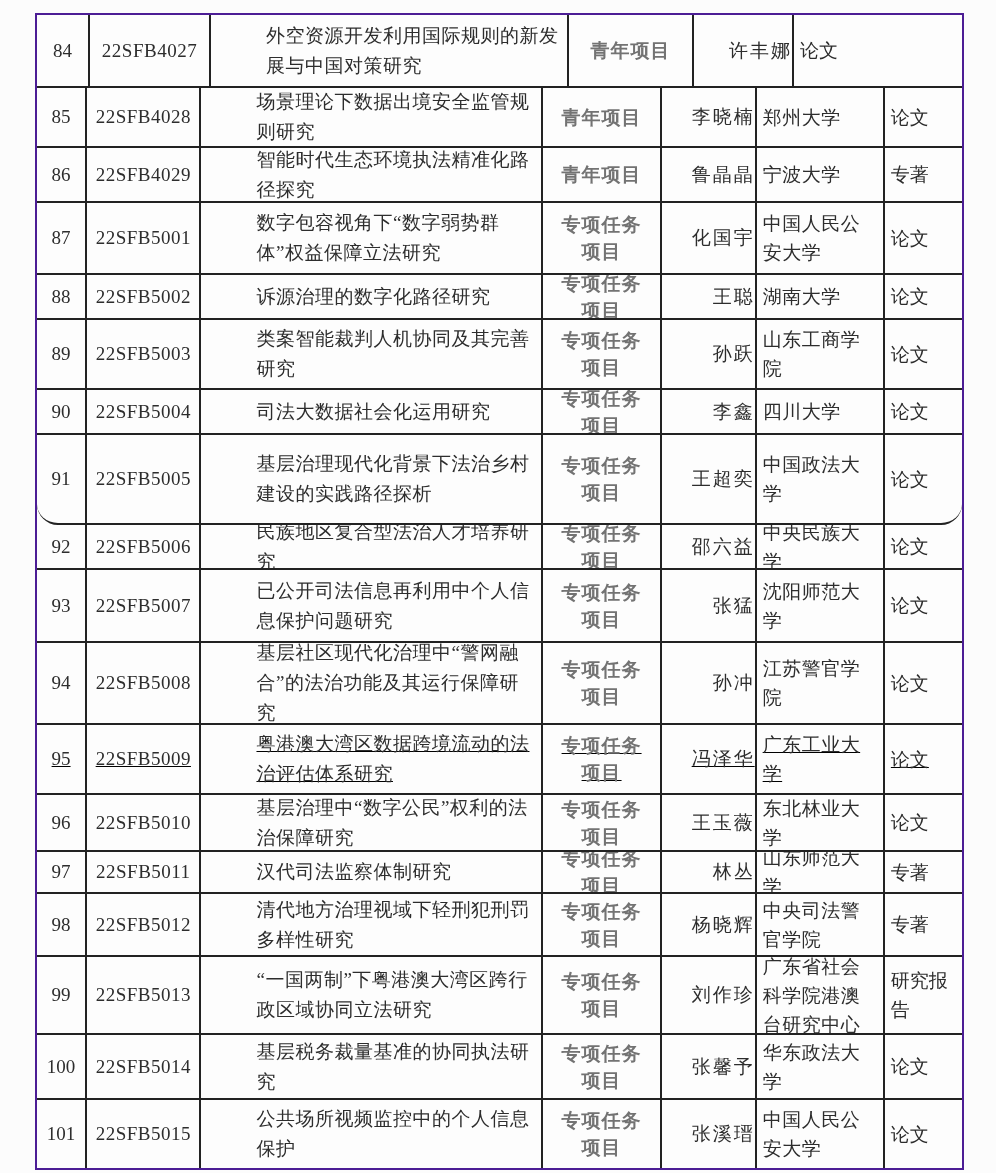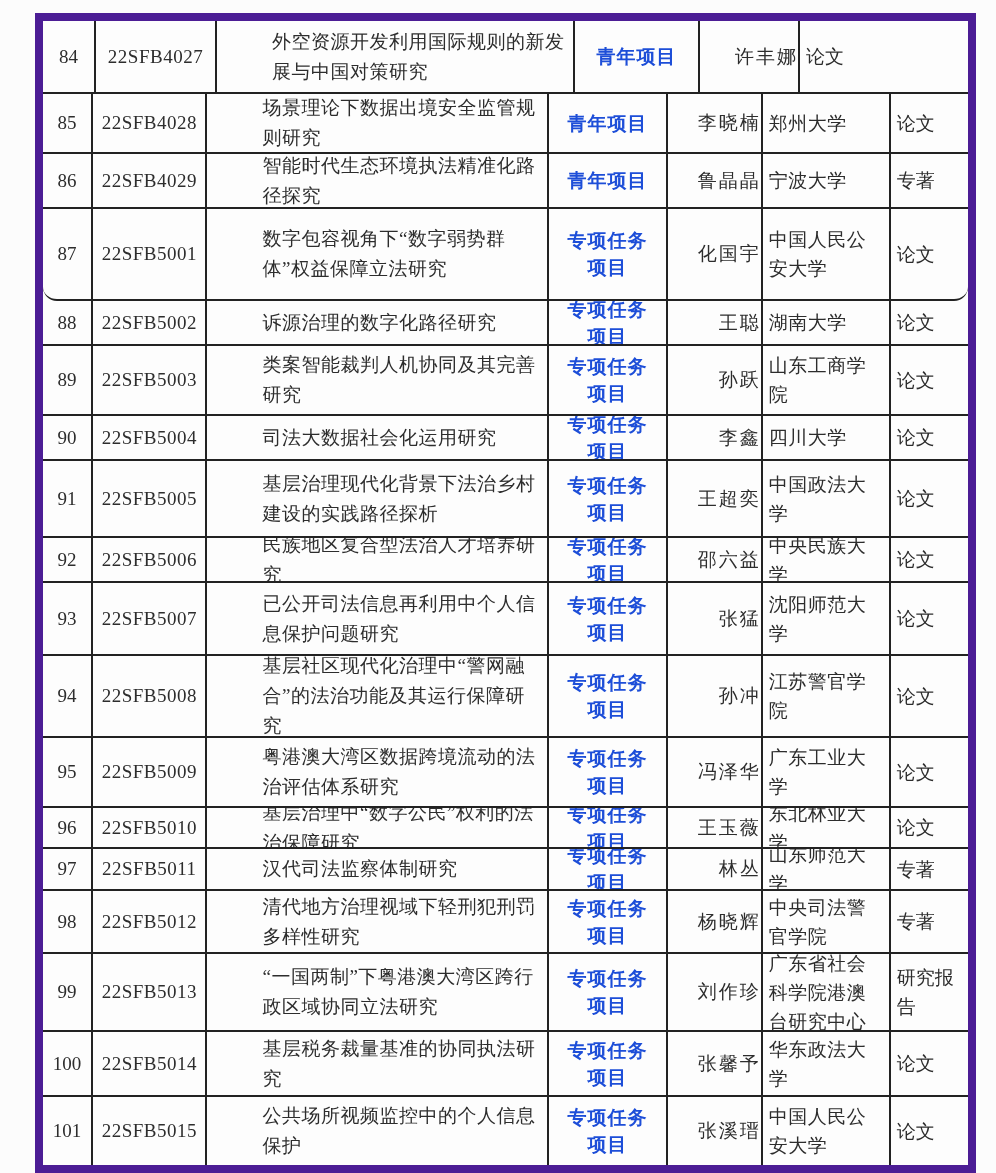--- a/index.html
+++ b/index.html
@@ -13,21 +13,21 @@
     position:relative;
     width:996px;
     height:1173px;
     overflow:hidden;
   }
   .projects-table{
     position:absolute;
     left:35px;
     top:13px;
     width:925px;
-    border:8px solid #4c1d95;
+    border:2px solid #4c1d95;
     background:#fdfdfd;
   }
   .row{
     display:flex;
     border-bottom:2px solid #222222;
     box-sizing:border-box;
     overflow:hidden;
   }
   .row:last-child{
     border-bottom:none;
@@ -61,21 +61,21 @@
     padding:0 7px;
     line-height:30px;
     letter-spacing:0.5px;
     margin-left:48px;
   }
   .c-type{
     width:125px;
     justify-content:center;
     text-align:center;
     font-weight:bold;
-    color:#1d4ed8;
+    color:#737373;
     padding:0 9px;
     line-height:27px;
     letter-spacing:1px;
   }
   .c-name{
     width:100px;
     justify-content:flex-end;
     letter-spacing:2px;
     white-space:nowrap;
   }
@@ -155,21 +155,21 @@
         <div class="cell c-name">
           <span>鲁晶晶</span>
         </div>
         <div class="cell c-inst">
           <span>宁波大学</span>
         </div>
         <div class="cell c-out">
           <span>专著</span>
         </div>
       </div>
-      <div class="row" style="height: 92px; border-radius: 14px;">
+      <div class="row" style="height: 72px;">
         <div class="cell c-no">
           <span>87</span>
         </div>
         <div class="cell c-id">
           <span>22SFB5001</span>
         </div>
         <div class="cell c-title">
           <span>数字包容视角下“数字弱势群体”权益保障立法研究</span>
         </div>
         <div class="cell c-type">
@@ -247,21 +247,21 @@
         <div class="cell c-name">
           <span>李鑫</span>
         </div>
         <div class="cell c-inst">
           <span>四川大学</span>
         </div>
         <div class="cell c-out">
           <span>论文</span>
         </div>
       </div>
-      <div class="row" style="height: 77px;">
+      <div class="row" style="height: 90px; border-radius: 21px;">
         <div class="cell c-no">
           <span>91</span>
         </div>
         <div class="cell c-id">
           <span>22SFB5005</span>
         </div>
         <div class="cell c-title">
           <span>基层治理现代化背景下法治乡村建设的实践路径探析</span>
         </div>
         <div class="cell c-type">
@@ -339,21 +339,21 @@
         <div class="cell c-name">
           <span>孙冲</span>
         </div>
         <div class="cell c-inst">
           <span>江苏警官学院</span>
         </div>
         <div class="cell c-out">
           <span>论文</span>
         </div>
       </div>
-      <div class="row" style="height: 70px;">
+      <div class="row" style="height: 70px; text-decoration: underline;">
         <div class="cell c-no">
           <span>95</span>
         </div>
         <div class="cell c-id">
           <span>22SFB5009</span>
         </div>
         <div class="cell c-title">
           <span>粤港澳大湾区数据跨境流动的法治评估体系研究</span>
         </div>
         <div class="cell c-type">
@@ -362,21 +362,21 @@
         <div class="cell c-name">
           <span>冯泽华</span>
         </div>
         <div class="cell c-inst">
           <span>广东工业大学</span>
         </div>
         <div class="cell c-out">
           <span>论文</span>
         </div>
       </div>
-      <div class="row" style="height: 41px; font-family: Liberation Serif, serif;">
+      <div class="row" style="height: 57px; font-family: Liberation Serif, serif;">
         <div class="cell c-no">
           <span>96</span>
         </div>
         <div class="cell c-id">
           <span>22SFB5010</span>
         </div>
         <div class="cell c-title">
           <span>基层治理中“数字公民”权利的法治保障研究</span>
         </div>
         <div class="cell c-type">

